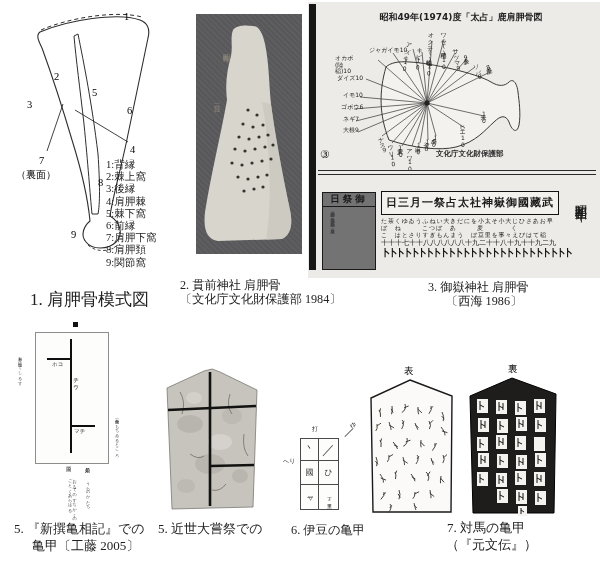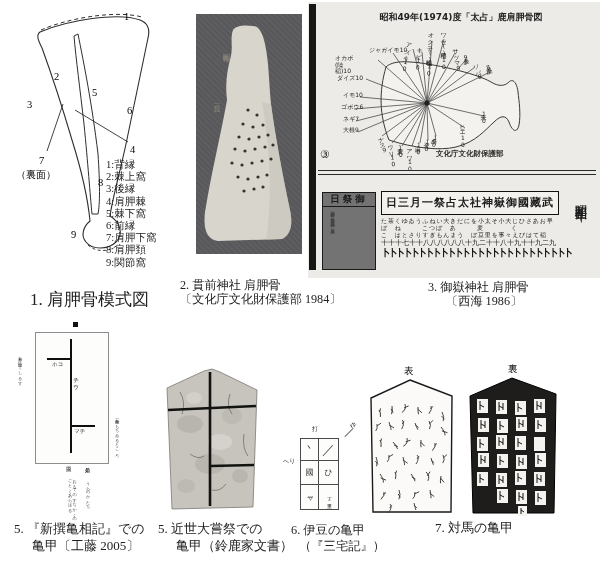--- a/index.html
+++ b/index.html
@@ -224,38 +224,36 @@
     <ellipse cx="26" cy="122" rx="9" ry="7" fill="#b2afa8" opacity="0.5"></ellipse>
     <ellipse cx="80" cy="112" rx="8" ry="7" fill="#a9a69f" opacity="0.45"></ellipse>
     <ellipse cx="60" cy="78" rx="12" ry="8" fill="#dddbd5" opacity="0.6"></ellipse>
     <ellipse cx="34" cy="34" rx="8" ry="6" fill="#dddbd5" opacity="0.55"></ellipse>
     <path d="M 20,28 q 6,10 2,22 M 70,30 q -4,12 2,20 M 30,90 q 8,6 14,2 M 66,120 q -6,8 -14,6 M 84,70 q -2,14 4,22" fill="none" stroke="#55524c" stroke-width="0.6"></path>
     <path d="M 50,8 L 50,142" stroke="#121210" stroke-width="2.6"></path>
     <path d="M 8,46 L 96,42" stroke="#121210" stroke-width="2.6"></path>
     <path d="M 50,102 L 94,101" stroke="#121210" stroke-width="2.6"></path>
   </svg>
   <span class="abs cap" style="left:158px;top:520px;text-align:center;">5. 近世大嘗祭での</span>
-  <span class="abs cap" style="left:176px;top:537px;">亀甲（鈴鹿家文書）</span>
 
   <div class="abs" style="left:283px;top:418px;width:100px;height:104px;">
     <span class="abs tiny" style="left:29px;top:8px;font-size:6px;color:#222;">打</span>
     <span class="abs tiny" style="left:66px;top:2px;font-size:6px;color:#222;transform:rotate(-38deg);">ゆゝ</span>
     <div class="abs" style="left:60px;top:14px;width:12px;height:1px;background:#555;transform:rotate(-45deg);"></div>
     <span class="abs tiny" style="left:0px;top:40px;font-size:6px;color:#222;">へり</span>
     <div class="grid6 abs" style="left:17px;top:20px;">
       <div class="c" style="align-items:flex-start;justify-content:flex-start;padding:3px 0 0 4px;font-size:9px;">丶</div>
       <div class="c" style="font-size:13px;font-weight:100;color:#444;">／</div>
       <div class="c">國</div>
       <div class="c">ひ</div>
       <div class="c" style="writing-mode:vertical-rl;text-orientation:upright;font-size:6px;">一▽</div>
       <div class="c" style="writing-mode:vertical-rl;text-orientation:upright;font-size:5px;">一ょ里</div>
     </div>
   </div>
   <span class="abs cap" style="left:291px;top:522px;font-size:12.3px;">6. 伊豆の亀甲</span>
-  <span class="abs cap" style="left:299px;top:538px;font-size:12.3px;">（『三宅記』）</span>
 
   <svg class="abs" style="left:366px;top:360px;" width="206" height="158" viewBox="0 0 206 158">
     <text x="38" y="14" font-size="9.5">表</text>
     <text x="142" y="12" font-size="9.5">裏</text>
     <path d="M 44,20 L 86,36 L 85,152 L 7,152 L 5,38 Z" fill="#fbfaf8" stroke="#1a1a1a" stroke-width="1.4"></path>
     <g id="fig7-cracks">
         <path d="M13,50 q1,3 -1,7 M13,52 l2,-3" fill="none" stroke="#3f3c36" stroke-width="0.9" transform="rotate(-20 13 50)"></path>
         <path d="M26,46 q2,4 2,8 M26,49 l3,3" fill="none" stroke="#3f3c36" stroke-width="0.9" transform="rotate(17 26 46)"></path>
         <path d="M39,44 q3,5 -1,9 M39,48 l4,-3" fill="none" stroke="#3f3c36" stroke-width="0.9" transform="rotate(14 39 44)"></path>
         <path d="M52,47 q1,6 2,7 M52,49 l5,3" fill="none" stroke="#3f3c36" stroke-width="0.9" transform="rotate(11 52 47)"></path>
@@ -344,15 +342,16 @@
         <path d="M134,131 l0,9 M134,135 l4,2" stroke="#141412" stroke-width="1" fill="none"></path>
         <rect x="150" y="130" width="11" height="14" fill="#f4f3ef"></rect>
         <path d="M153,132 l0,9 M153,136 l4,2" stroke="#141412" stroke-width="1" fill="none"></path>
         <path d="M157,133 l0,7" stroke="#141412" stroke-width="1" fill="none"></path>
         <rect x="169" y="131" width="11" height="14" fill="#f4f3ef"></rect>
         <path d="M172,133 l0,9 M172,137 l4,2" stroke="#141412" stroke-width="1" fill="none"></path>
         <rect x="152" y="146" width="9" height="10" fill="#f4f3ef"></rect>
         <path d="M155,148 l0,6 M155,150 l3,2" stroke="#141412" stroke-width="1" fill="none"></path>
       </g>
   </svg>
-  <span class="abs cap" style="left:435px;top:519px;">7. 対馬の亀甲</span>
+  <span class="abs cap" style="left:447px;top:519px;">7. 対馬の亀甲</span>
+  <span class="abs cap" style="left:446px;top:536px;">（『元文伝』）</span>
 
 </div>
 
 </body></html>

